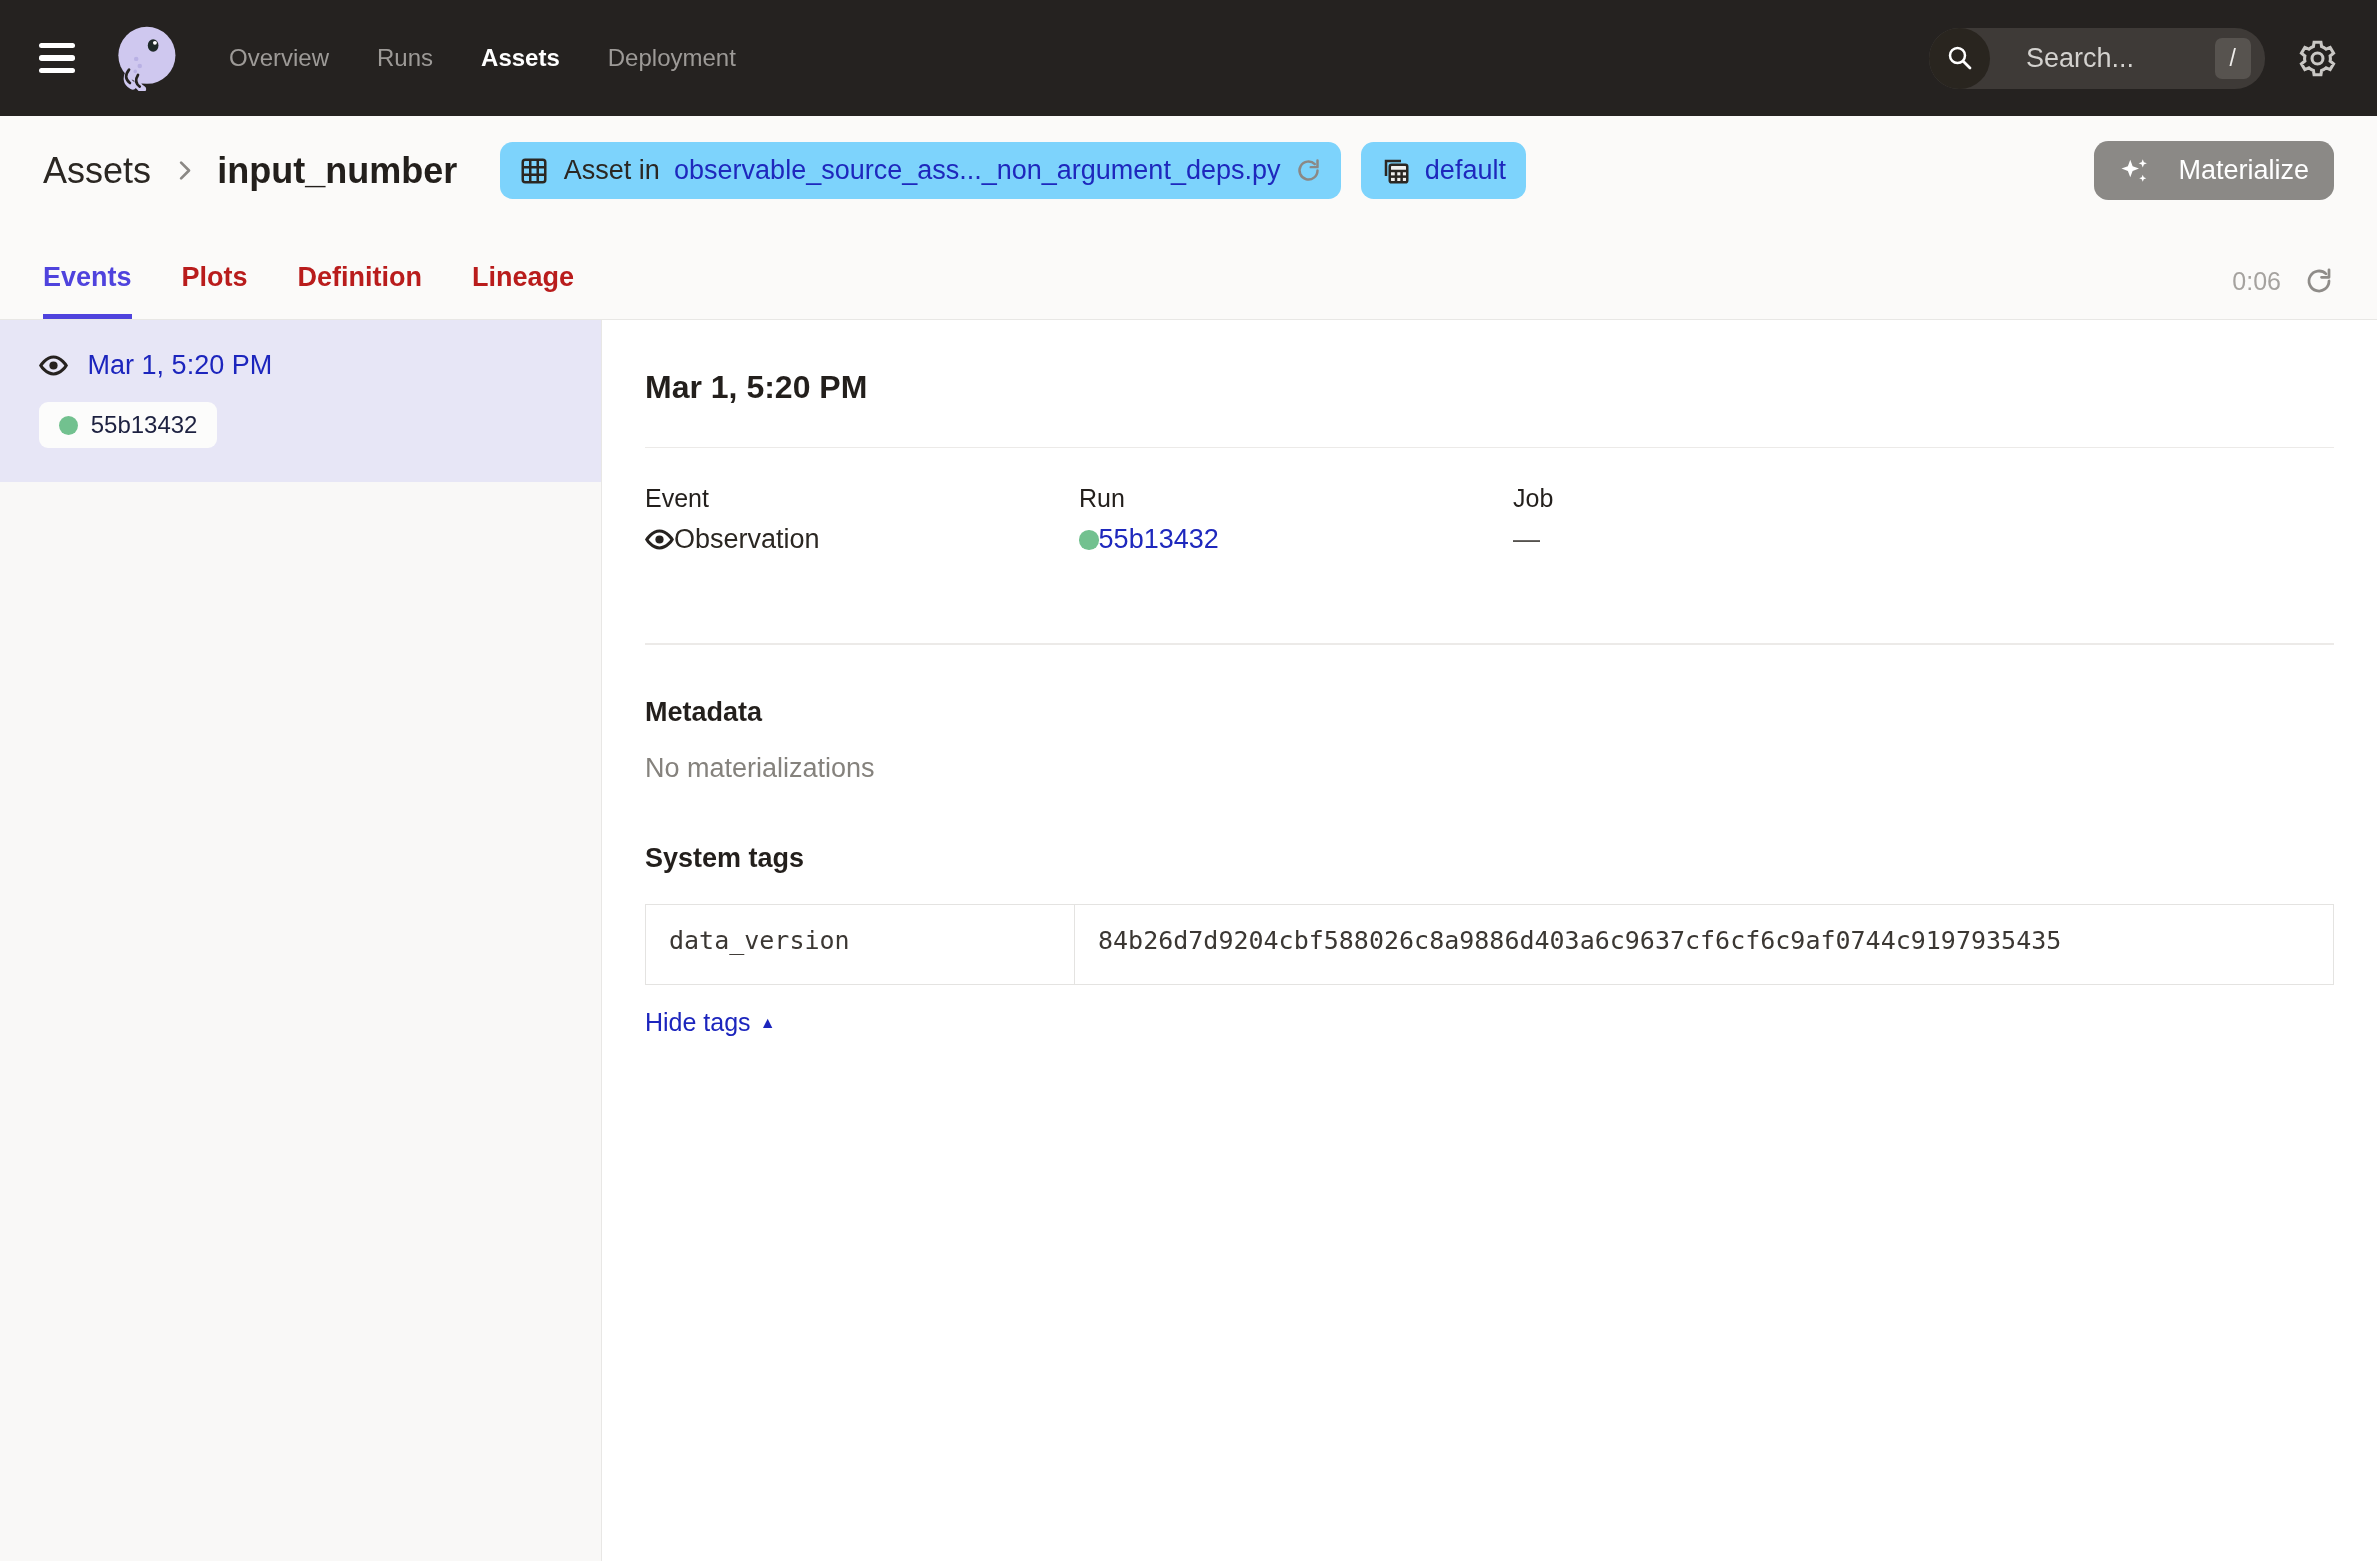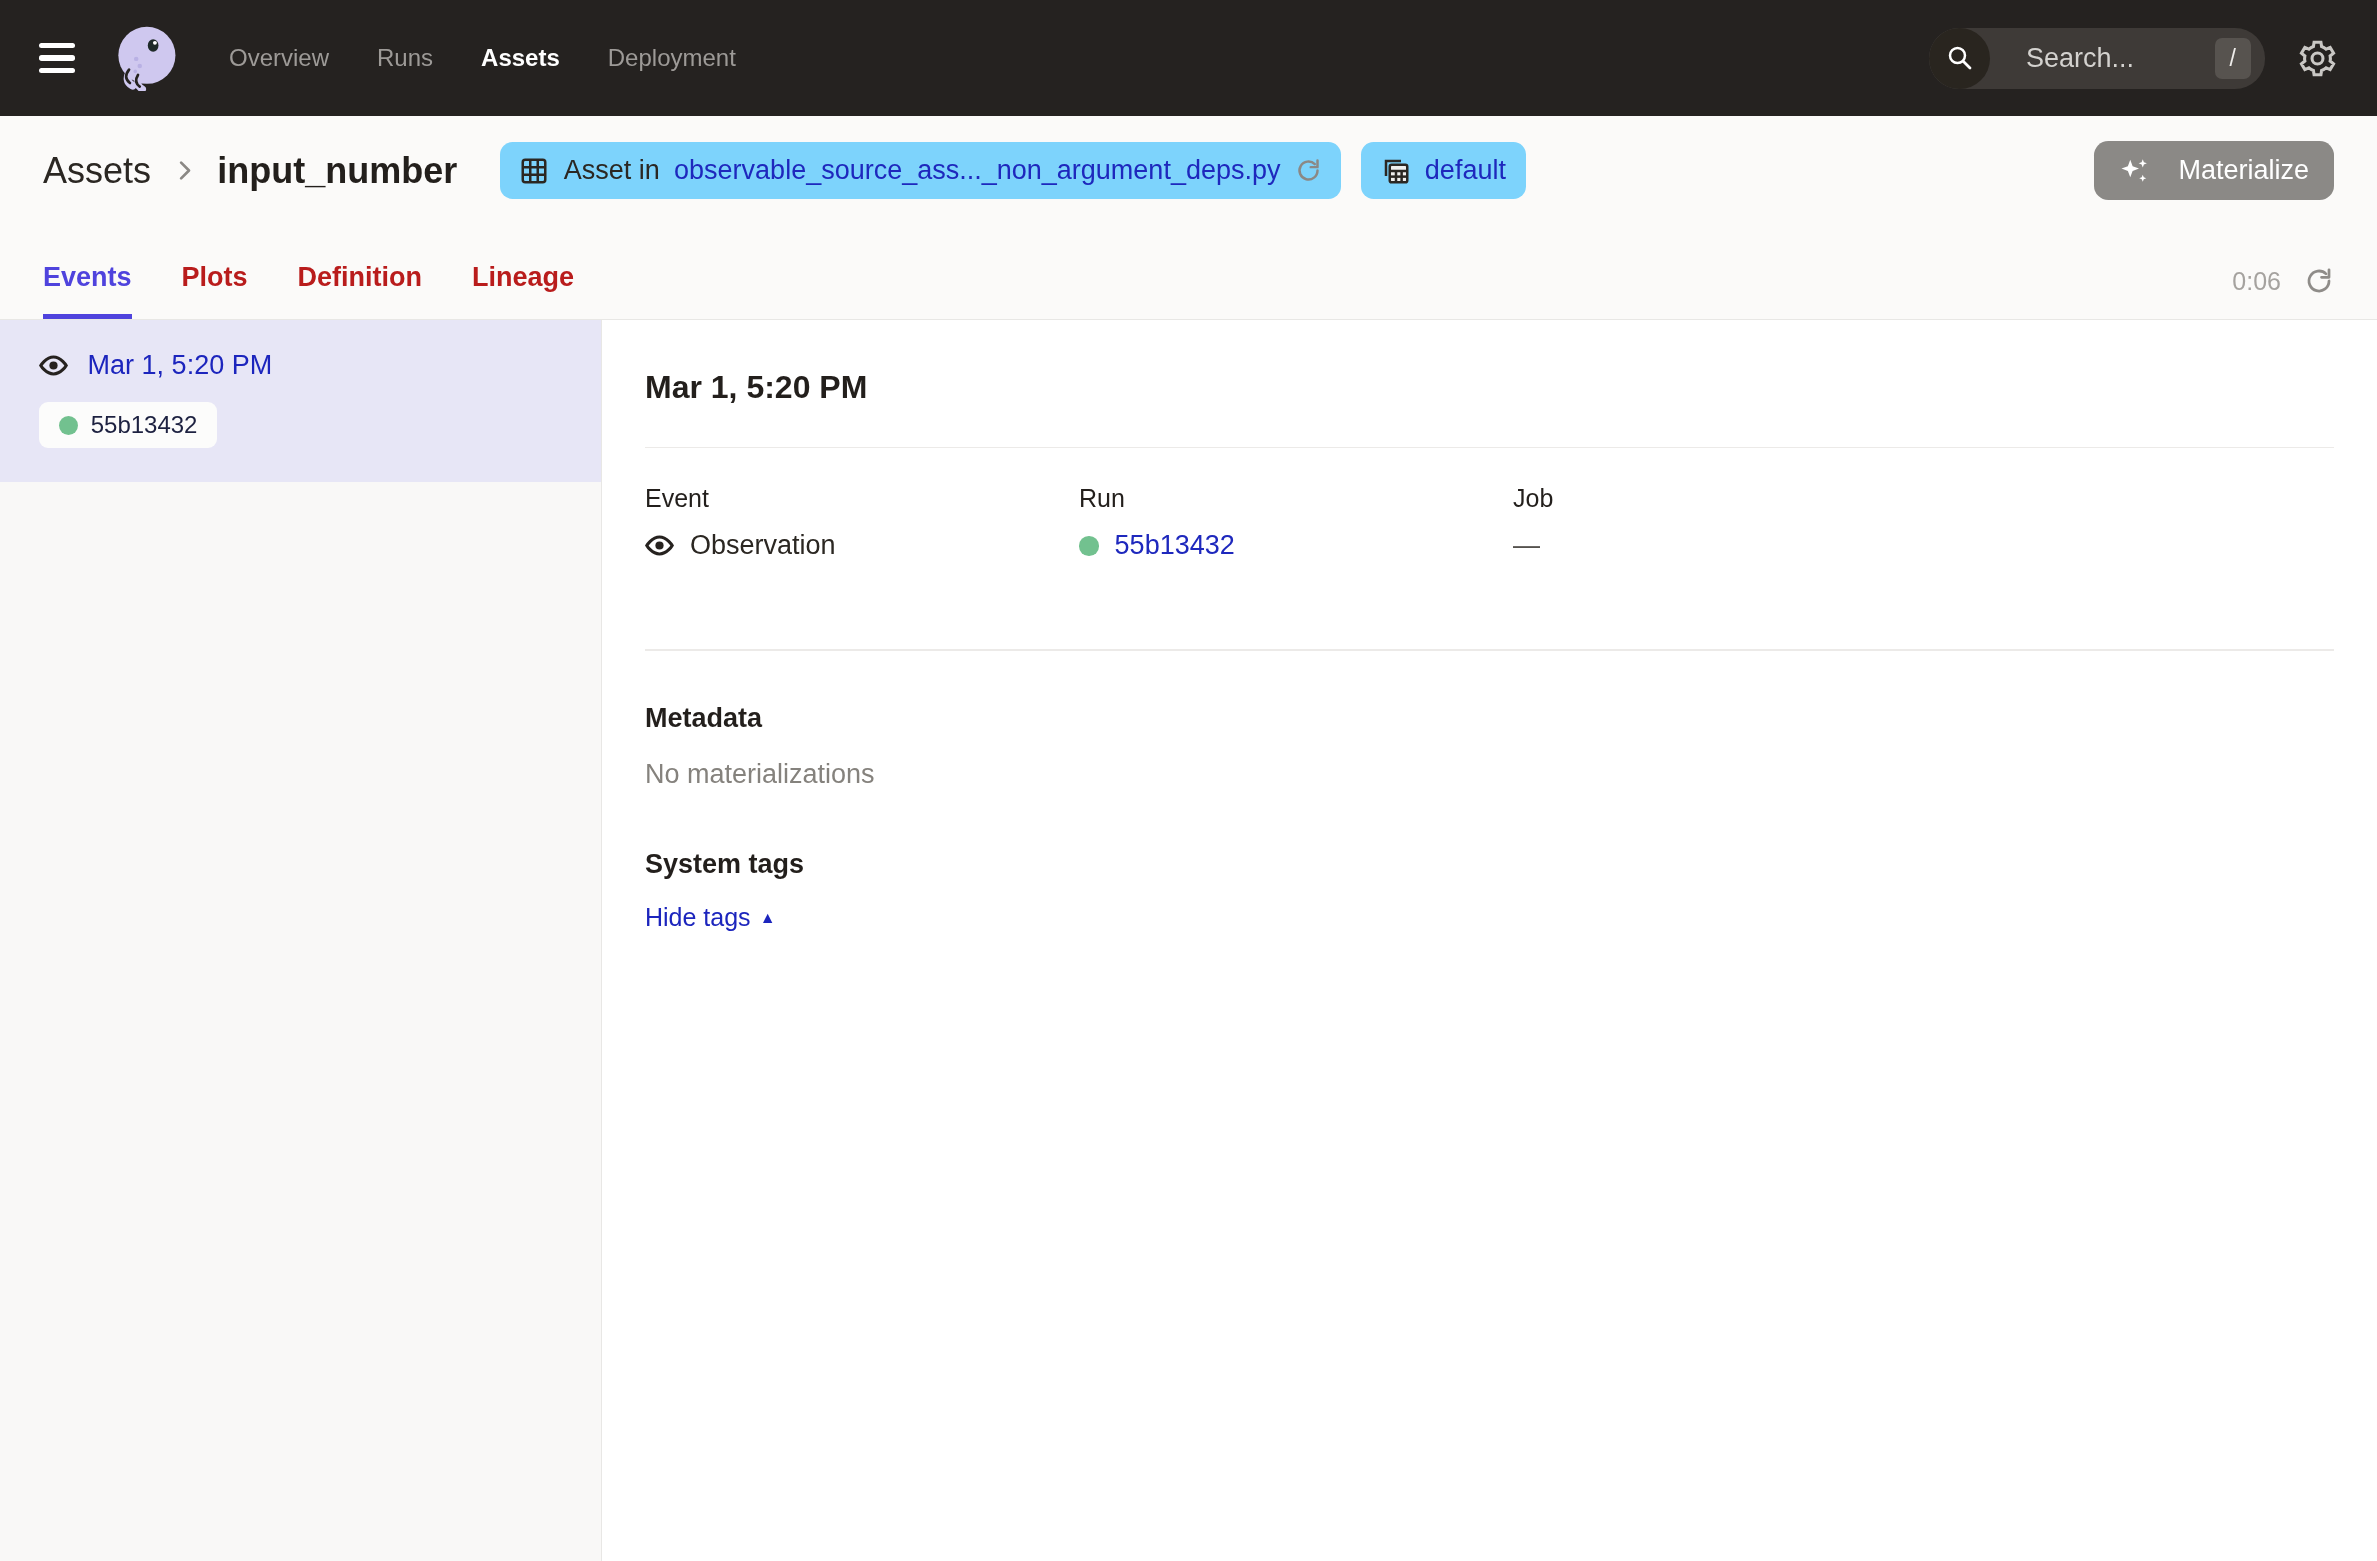--- a/index.html
+++ b/index.html
@@ -102,21 +102,21 @@
   }
   .dot { width:19.6px; height:19.6px; border-radius:50%; background:#72c18f; flex:none; }
   .run-pill .run-id { font-size:24px; color:#1d2140; }
 
   .main { flex:1; background:#ffffff; padding:36px 43px 0; }
   .main h1 { font-size:32px; font-weight:700; color:#231f1c; margin-top:12.5px; }
   .divider { height:1.8px; background:#eceae8; margin-top:41px; }
   .cols { display:flex; margin-top:36px; }
   .col { width:434px; }
   .col-label { font-size:25px; font-weight:400; color:#231f1c; }
-  .col-value { margin-top:17px; display:flex; align-items:center; gap:16px; font-size:27px; color:#2b2722; }
+  .col-value { margin-top:11px; display:flex; align-items:center; font-size:27px; color:#2b2722; }
   .col-value .eye { color:#26221f; }
   .col-value .link { font-size:27px; }
   .col-value.dash { color:#55524e; }
   .divider2 { height:1.8px; background:#eceae8; margin-top:88px; }
   .section-h { font-size:27px; font-weight:600; color:#231f1c; }
   .metadata-h { margin-top:52px; }
   .metadata-empty { margin-top:25px; font-size:27px; color:#85827d; }
   .systags-h { margin-top:59px; }
   .tag-table {
     margin-top:30px; width:100%;
@@ -309,20 +309,28 @@
         <div class="col-value dash">—</div>
       </div>
     </div>
 
     <div class="divider2"></div>
 
     <div class="section-h metadata-h">Metadata</div>
     <div class="metadata-empty">No materializations</div>
 
     <div class="section-h systags-h">System tags</div>
+    <table class="tag-table">
+      <tbody>
+          <tr>
+        <td class="tag-key">data_version</td>
+        <td class="tag-value">84b26d7d9204cbf588026c8a9886d403a6c9637cf6cf6c9af0744c9197935435</td>
+      </tr>
+    </tbody>
+      </table>
 
     <div class="hide-tags">
       <span>Hide tags</span>
       <span class="caret">▲</span>
     </div>
   </div>
 </div>
 
 
 </body></html>

